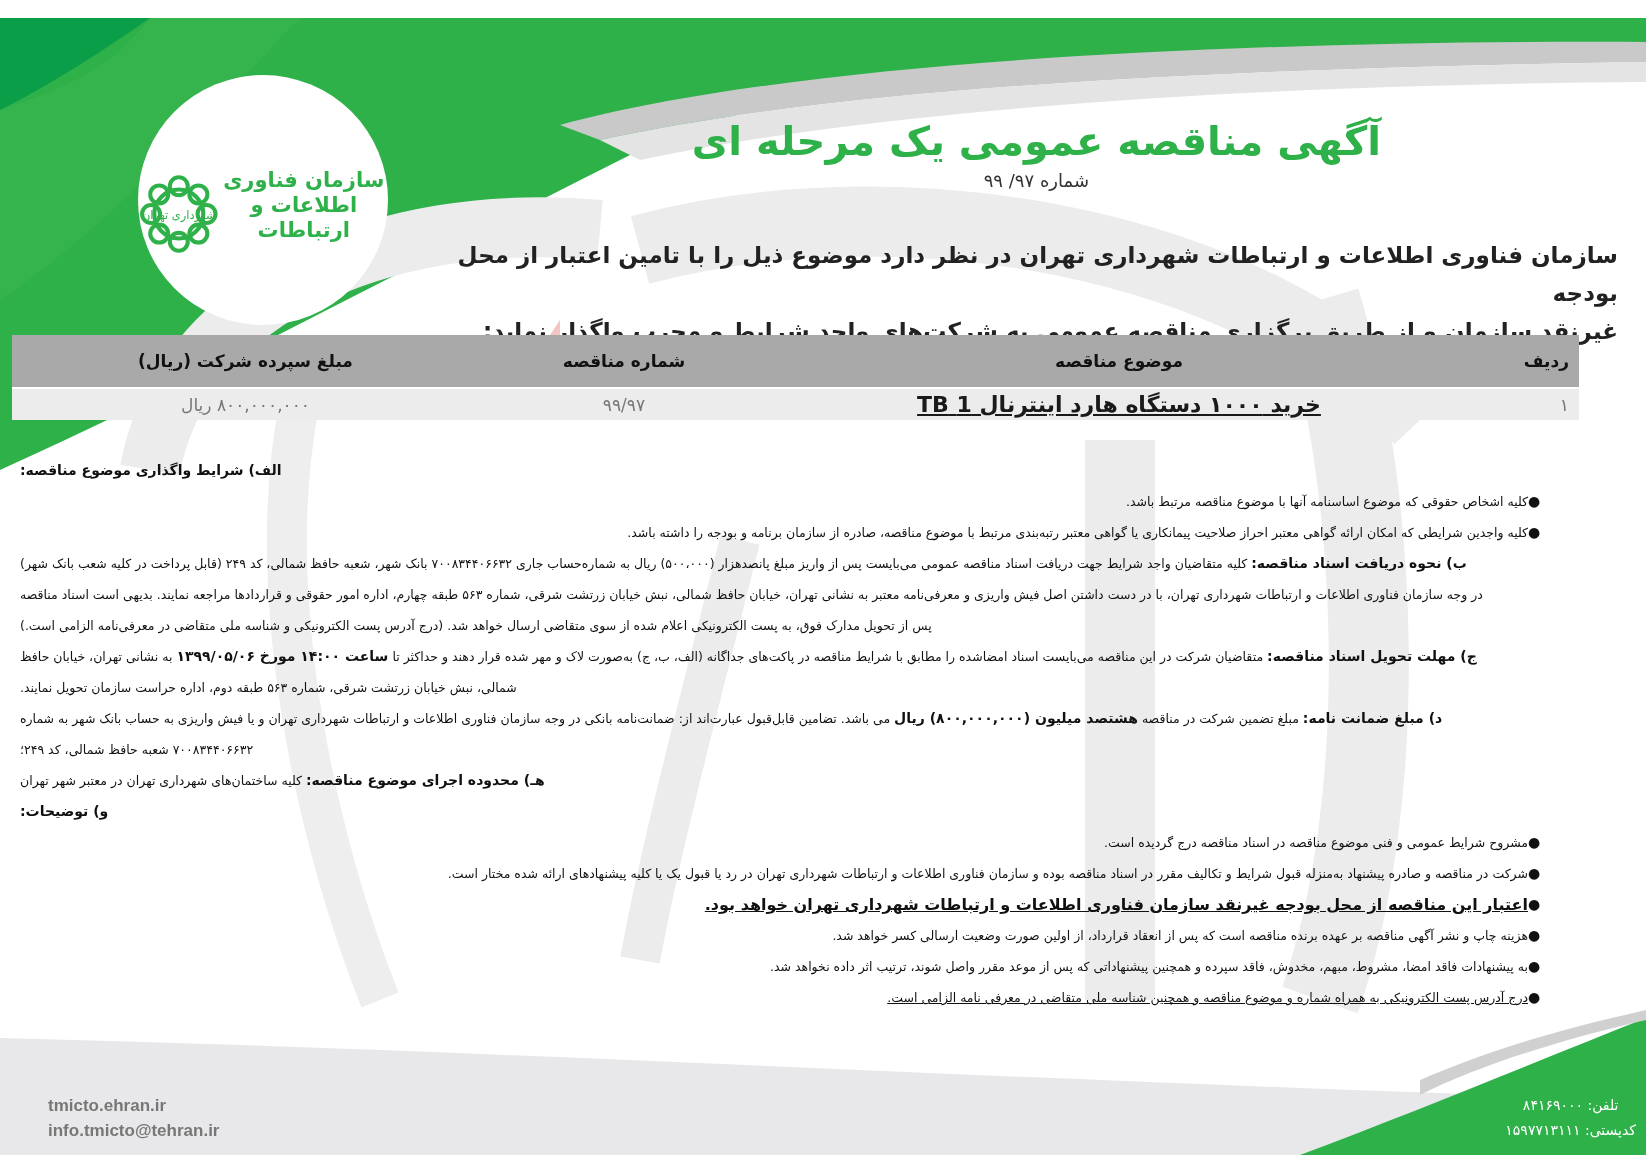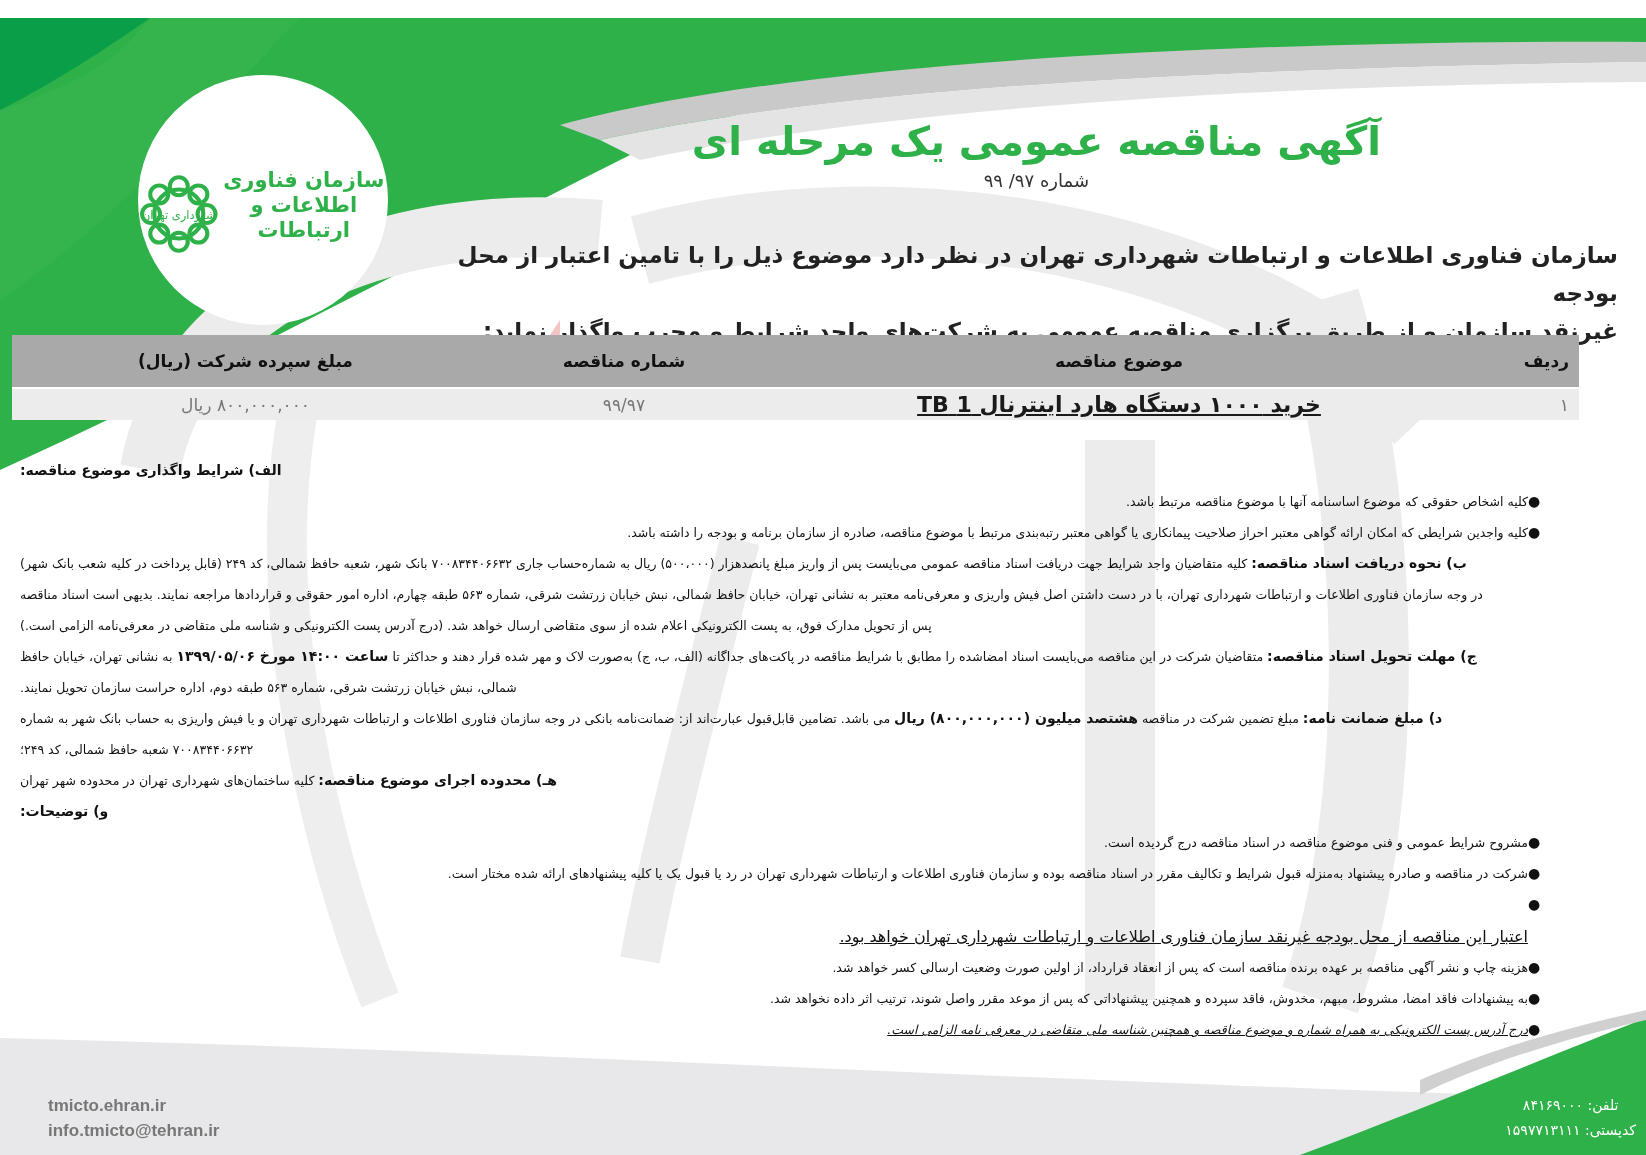--- a/index.html
+++ b/index.html
@@ -42,22 +42,22 @@
     .muted { color: #777; }
 
     .body-text {
       position: absolute; right: 4px; top: 455px; width: 1622px; z-index: 3;
       direction: rtl; text-align: left; font-size: 12.5px; line-height: 31px; color: #111;
     }
     .sec-head { font-weight: bold; font-size: 14px; }
     .bullet { display: flex; direction: rtl; padding-right: 70px; }
     .bullet .dot { width: 44px; flex: none; font-size: 14px; }
     .strong { font-weight: bold; font-size: 14px; }
-    .underline-bold { font-weight: normal; font-size: 16px; text-decoration: underline; margin-top: 32px; }
-    .underline { text-decoration: underline; font-style: italic; }
+    .underline-bold { font-weight: bold; font-size: 16px; text-decoration: underline; }
+    .underline { text-decoration: underline; }
 
     .footer-left {
       position: absolute; left: 48px; top: 1093px; z-index: 3; font-family: "Liberation Sans", sans-serif;
       font-weight: bold; font-size: 17px; line-height: 25px; color: #777;
     }
     .footer-right {
       position: absolute; right: 10px; top: 1093px; z-index: 3; direction: rtl; text-align: center;
       color: #ffffff; font-size: 14px; line-height: 25px;
     }
   </style>
@@ -167,21 +167,21 @@
   <div>
     <span class="sec-head">د) مبلغ ضمانت نامه:</span>
     <span>مبلغ تضمین شرکت در مناقصه</span>
     <span class="strong">هشتصد میلیون (۸۰۰,۰۰۰,۰۰۰) ریال</span>
     <span>می باشد. تضامین قابل‌قبول عبارت‌اند از: ضمانت‌نامه بانکی در وجه سازمان فناوری اطلاعات و ارتباطات شهرداری تهران و یا فیش واریزی به حساب بانک شهر به شماره</span>
   </div>
   <div>۷۰۰۸۳۴۴۰۶۶۳۲ شعبه حافظ شمالی، کد ۲۴۹؛</div>
 
   <div>
     <span class="sec-head">هـ) محدوده اجرای موضوع مناقصه:</span>
-    <span>کلیه ساختمان‌های شهرداری تهران در محدوده شهر تهران</span>
+    <span>کلیه ساختمان‌های شهرداری تهران در معتبر شهر تهران</span>
   </div>
 
   <div class="sec-head">و) توضیحات:</div>
   <div class="bullet">
       <span class="dot">●</span>
       <span>مشروح شرایط عمومی و فنی موضوع مناقصه در اسناد مناقصه درج گردیده است.</span>
     </div>
   <div class="bullet">
       <span class="dot">●</span>
       <span>شرکت در مناقصه و صادره پیشنهاد به‌منزله قبول شرایط و تکالیف مقرر در اسناد مناقصه بوده و سازمان فناوری اطلاعات و ارتباطات شهرداری تهران در رد یا قبول یک یا کلیه پیشنهادهای ارائه شده مختار است.</span>

